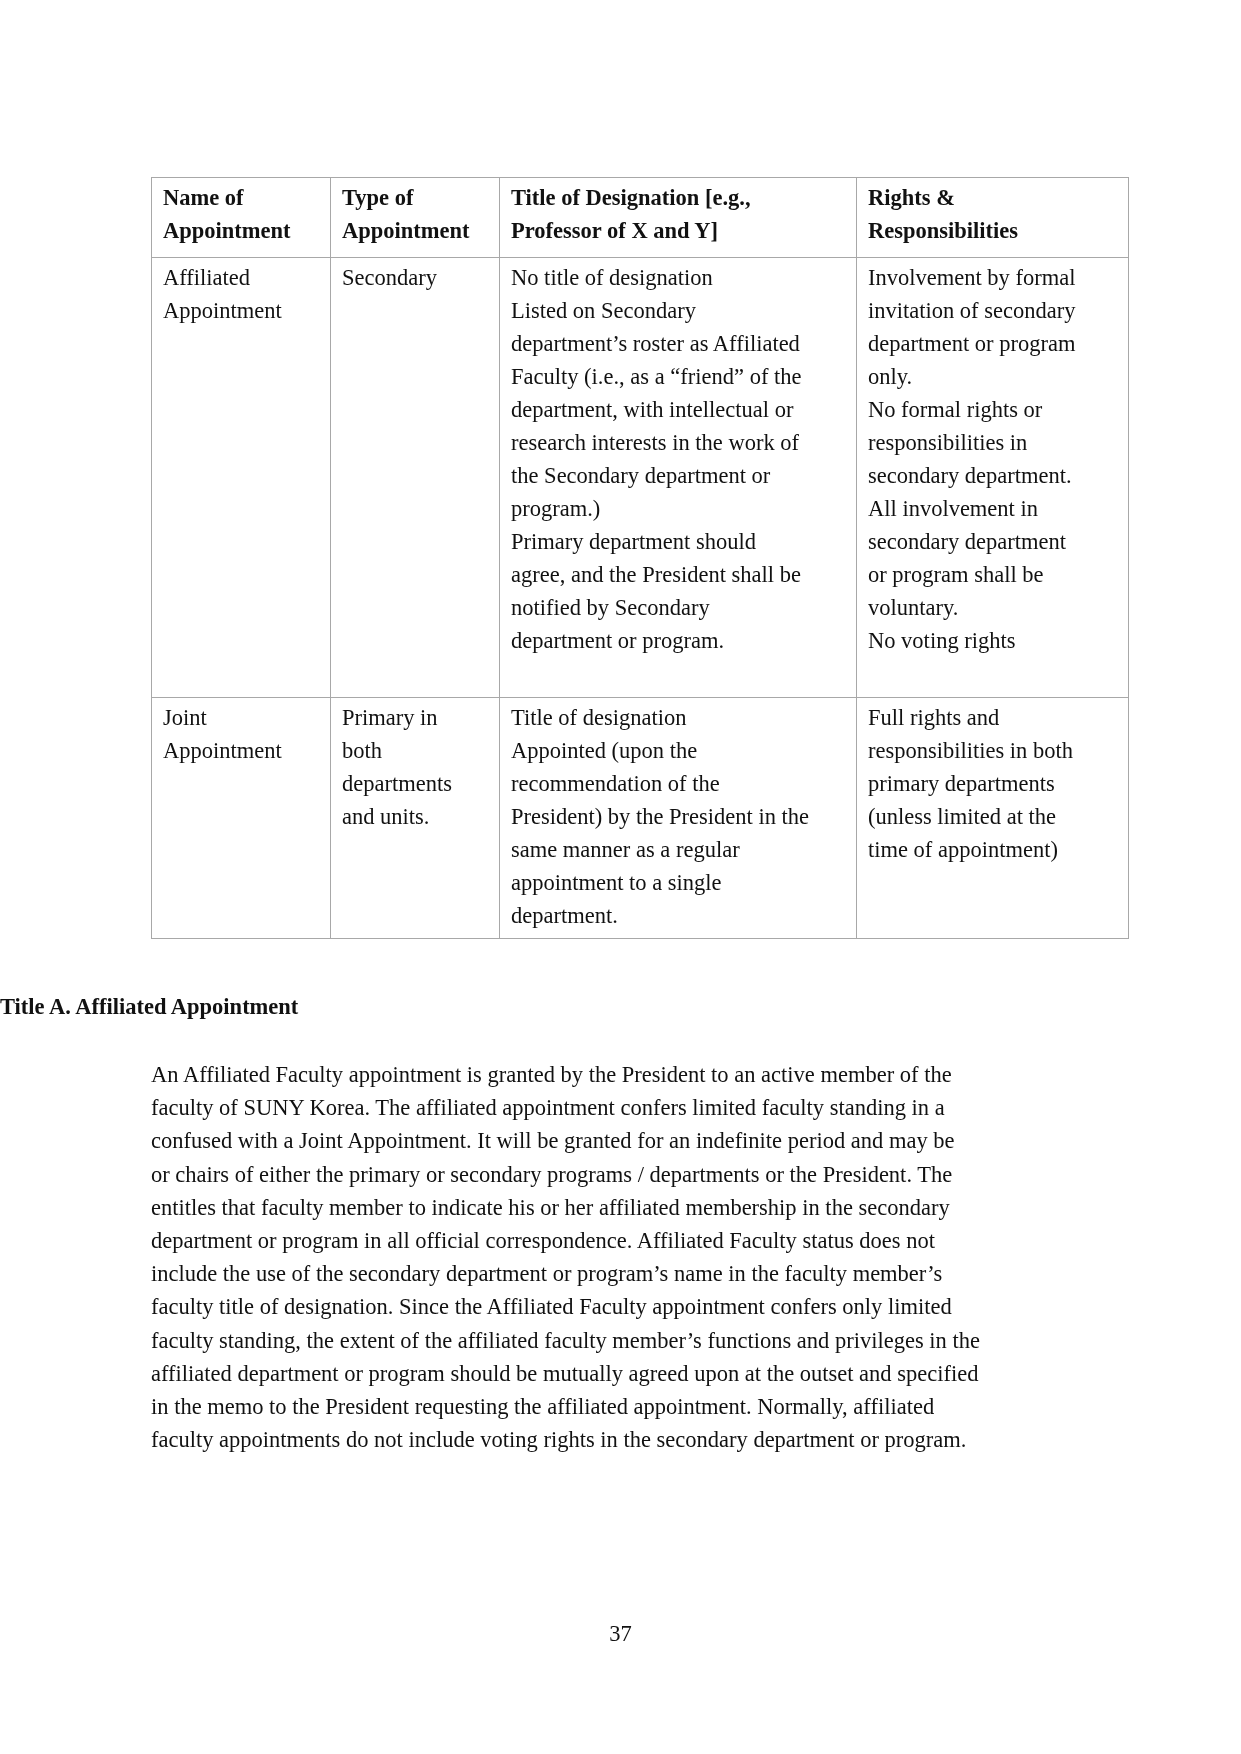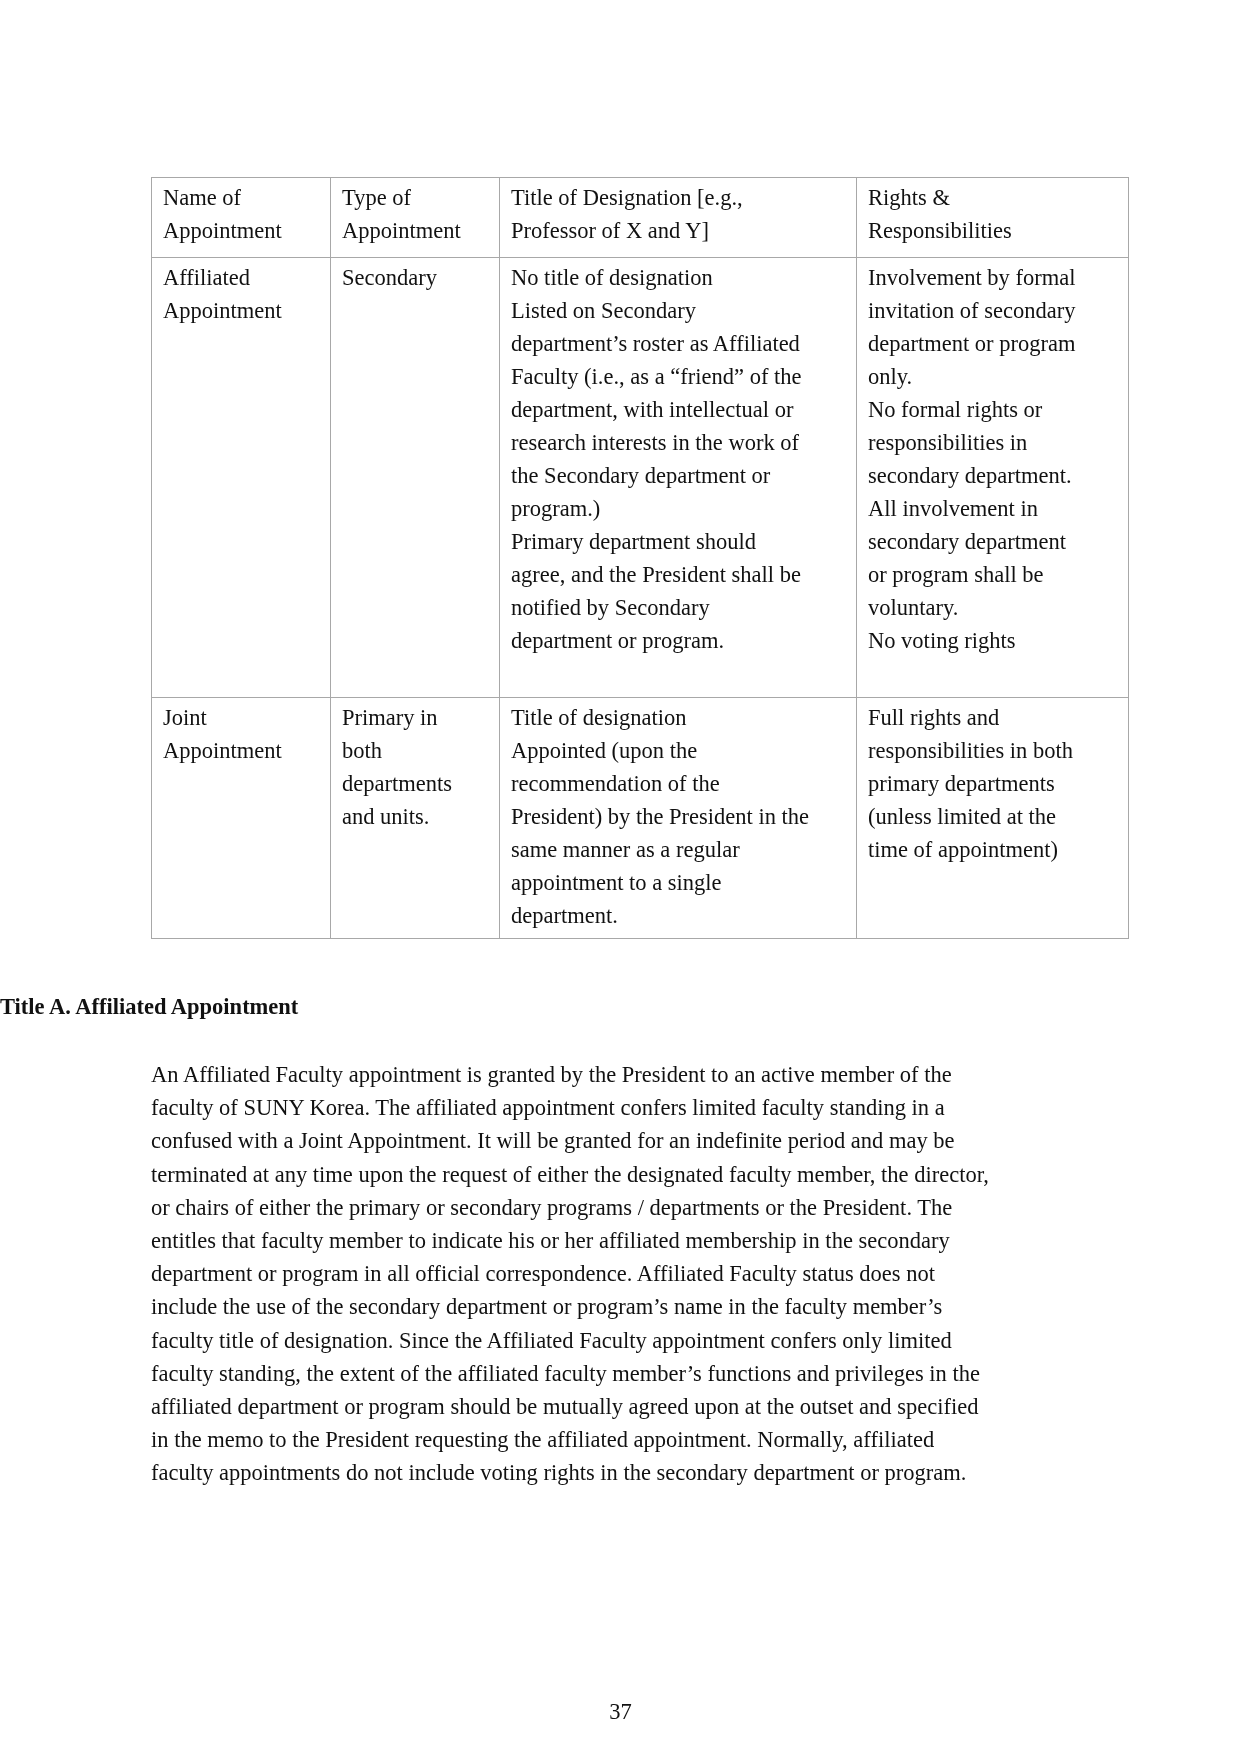--- a/index.html
+++ b/index.html
@@ -12,37 +12,37 @@
 
   table.appt {
     position: absolute; left: 151px; top: 177px; width: 977px;
     border-collapse: collapse; table-layout: fixed;
     font-size: 22.5px; line-height: 33px;
   }
   table.appt td, table.appt th {
     border: 1.5px solid #a8a8a8; vertical-align: top; text-align: left;
     padding: 3px 10px 6px 11px;
   }
-  table.appt th { font-weight: normal; padding-bottom: 10px; }
+  table.appt th { font-weight: bold; padding-bottom: 10px; }
   col.c1 { width: 179px; } col.c2 { width: 169px; } col.c3 { width: 357px; } col.c4 { width: 272px; }
   tr.r1 td { height: 430px; }
   .b { font-weight: normal; display: block; }
   .ln { display: block; }
 
   .section-title {
     position: absolute; left: 0; width: 1241px; top: 990px; 
     font-weight: bold; font-size: 22.5px; line-height: 33px;
   }
   .body-para {
     position: absolute; left: 151px; top: 1058px; width: 1000px;
     font-size: 22.5px; line-height: 33.2px;
   }
   .body-para .ln { white-space: nowrap; }
   .page-number {
-    position: absolute; left: 0; width: 1241px; top: 1695px; text-align: center;
+    position: absolute; left: 0; width: 1241px; top: 1617px; text-align: center;
     font-size: 22.5px; line-height: 33px;
   }
 </style>
 </head>
 <body>
 
 <div class="page">
 
   <table class="appt">
     <colgroup>
@@ -139,21 +139,20 @@
       </tr>
     </tbody>
   </table>
 
   <div class="section-title">Title A. Affiliated Appointment</div>
 
   <div class="body-para">
     <span class="ln">An Affiliated Faculty appointment is granted by the President to an active member of the</span>
     <span class="ln">faculty of SUNY Korea. The affiliated appointment confers limited faculty standing in a</span>
     <span class="ln">confused with a Joint Appointment. It will be granted for an indefinite period and may be</span>
-    <span class="ln">terminated at any time upon the request of either the designated faculty member, the director,</span>
     <span class="ln">or chairs of either the primary or secondary programs / departments or the President. The</span>
     <span class="ln">entitles that faculty member to indicate his or her affiliated membership in the secondary</span>
     <span class="ln">department or program in all official correspondence. Affiliated Faculty status does not</span>
     <span class="ln">include the use of the secondary department or program’s name in the faculty member’s</span>
     <span class="ln">faculty title of designation. Since the Affiliated Faculty appointment confers only limited</span>
     <span class="ln">faculty standing, the extent of the affiliated faculty member’s functions and privileges in the</span>
     <span class="ln">affiliated department or program should be mutually agreed upon at the outset and specified</span>
     <span class="ln">in the memo to the President requesting the affiliated appointment. Normally, affiliated</span>
     <span class="ln">faculty appointments do not include voting rights in the secondary department or program.</span>
   </div>

